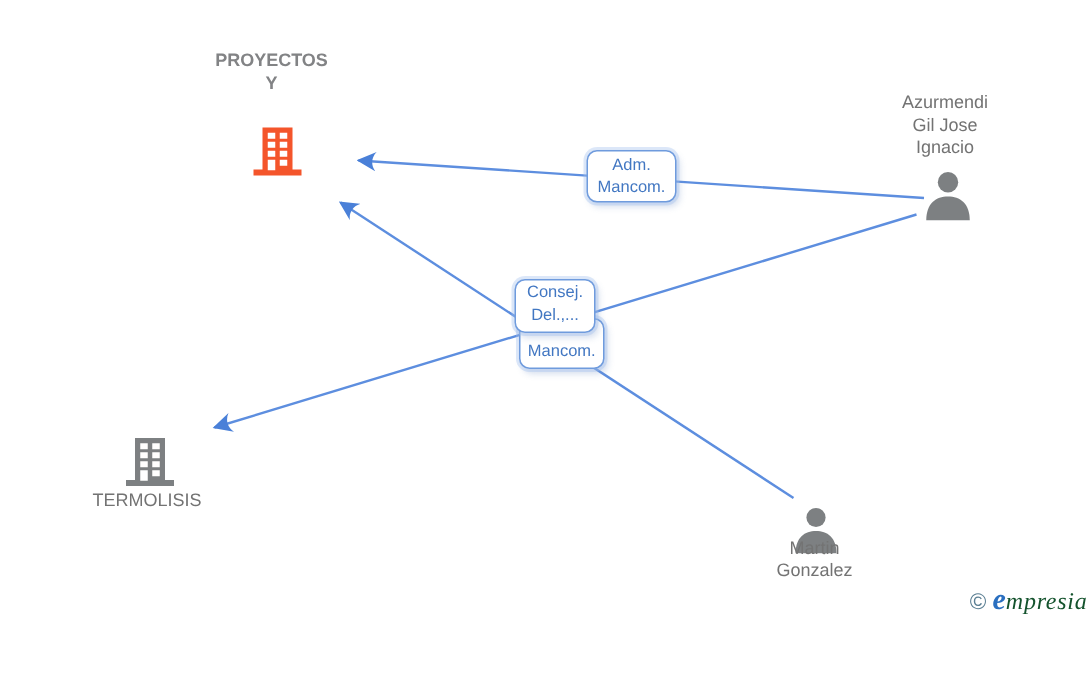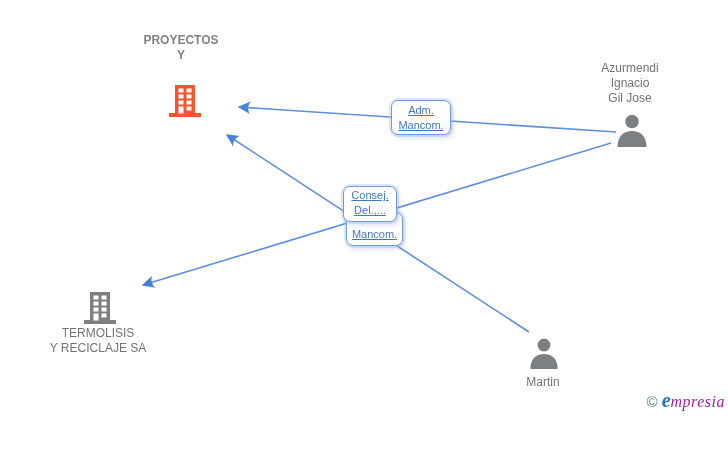--- a/index.html
+++ b/index.html
@@ -17,35 +17,35 @@
   .icon{position:absolute;z-index:2;cursor:pointer;}
   .icon.orange{color:#f4552b;}
   .icon.gray{color:#7d8082;}
   .edge-box{
     position:absolute;background:#ffffff;border:1.5px solid #6f9bdd;
     border-radius:7px;color:#4277c2;font-size:11px;line-height:15px;
     text-align:center;box-sizing:border-box;
     box-shadow:0 0 0 2px rgba(165,195,238,.38), 2px 3px 4px rgba(120,150,200,.30);
     cursor:pointer;
   }
-  .edge-box .bl{white-space:nowrap;text-decoration:underline;}
+  .edge-box .bl{white-space:nowrap;}
   #box-adm{left:391px;top:100px;width:60px;height:35px;z-index:3;padding-top:2px;}
   #box-consej{left:343px;top:186px;width:54px;height:36px;z-index:4;padding-top:1px;}
   #box-mancom{
     left:346px;top:212px;width:57px;height:34px;z-index:3;
     display:flex;align-items:flex-end;justify-content:center;padding-bottom:3px;
   }
   #logo{
     position:absolute;right:3px;bottom:4px;z-index:5;cursor:pointer;
     display:flex;align-items:baseline;gap:4px;
   }
   #logo .copy{color:#5b7f93;font-size:15px;font-family:"Liberation Sans",sans-serif;}
   #logo .brand{font-family:"Liberation Serif",serif;font-style:italic;}
   #logo .e{color:#2a6fc0;font-size:20px;font-weight:bold;}
-  #logo .rest{color:#a21caf;font-size:16px;letter-spacing:.5px;}
+  #logo .rest{color:#14532d;font-size:16px;letter-spacing:.5px;}
 </style>
 </head>
 <body>
 
 <div id="canvas">
 
   <svg id="edges" width="728" height="450">
     <defs>
       <marker id="arrow" viewBox="0 0 10 10" refX="9" refY="5" markerWidth="13" markerHeight="13" markerUnits="userSpaceOnUse" orient="auto">
         <path d="M0,0 L10,5 L0,10 C2.6,7 2.6,3 0,0 Z" fill="#4a80d8"></path>
@@ -72,22 +72,22 @@
         <rect x="10.5" y="16.5" width="5" height="4"></rect>
         <rect x="18.5" y="16.5" width="5" height="4"></rect>
         <rect x="10.5" y="22.5" width="5" height="7"></rect>
         <rect x="18.5" y="22.5" width="5" height="4"></rect>
       </g>
     </svg>
   </div>
 
   <div class="node-label" style="left:570px;top:61px;width:120px;">
     <div>Azurmendi</div>
+    <div>Gil Jose</div>
     <div>Ignacio</div>
-    <div>Gil Jose</div>
   </div>
   <div class="icon gray" style="left:615px;top:113px;">
     <svg width="34" height="34" viewBox="0 0 34 34" fill="currentColor">
       <circle cx="17" cy="8.5" r="6.8"></circle>
       <path d="M2.5,34 C2.5,22.5 9,18 17,18 C25,18 31.5,22.5 31.5,34 Z"></path>
     </svg>
   </div>
 
   <div class="icon gray" style="left:83px;top:291px;">
     <svg width="34" height="34" viewBox="0 0 34 34" fill="currentColor">
@@ -100,31 +100,31 @@
         <rect x="18.5" y="10.5" width="5" height="4"></rect>
         <rect x="10.5" y="16.5" width="5" height="4"></rect>
         <rect x="18.5" y="16.5" width="5" height="4"></rect>
         <rect x="10.5" y="22.5" width="5" height="7"></rect>
         <rect x="18.5" y="22.5" width="5" height="4"></rect>
       </g>
     </svg>
   </div>
   <div class="node-label" style="left:28px;top:326px;width:140px;">
     <div>TERMOLISIS</div>
-    <div>Y RECICLAJE SA</div>
   </div>
 
   <div class="icon gray" style="left:528px;top:337px;">
     <svg width="32" height="32" viewBox="0 0 34 34" fill="currentColor">
       <circle cx="17" cy="8.5" r="6.8"></circle>
       <path d="M2.5,34 C2.5,22.5 9,18 17,18 C25,18 31.5,22.5 31.5,34 Z"></path>
     </svg>
   </div>
-  <div class="node-label" style="left:483px;top:375px;width:120px;">
+  <div class="node-label" style="left:483px;top:358px;width:120px;">
     <div>Martin</div>
+    <div>Gonzalez</div>
   </div>
 
   <div id="box-adm" class="edge-box">
     <div class="bl">Adm.</div>
     <div class="bl">Mancom.</div>
   </div>
 
   <div id="box-mancom" class="edge-box">
     <div class="bl">Mancom.</div>
   </div>

